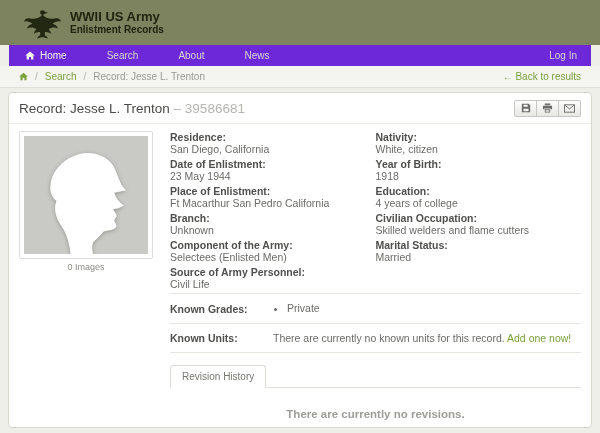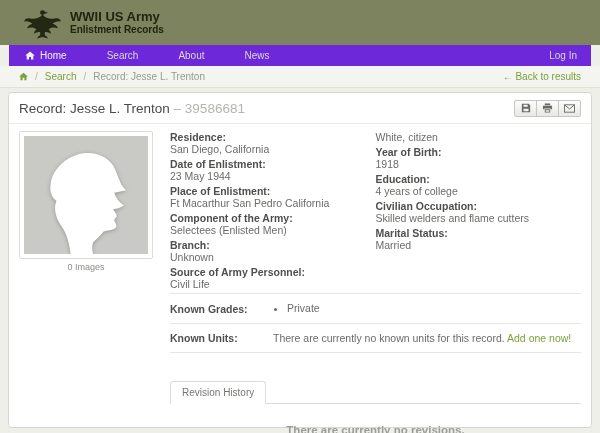--- a/index.html
+++ b/index.html
@@ -72,21 +72,21 @@
   .divider { border:0; border-top:1px solid #e7e7e2; margin:0; }
 
   .kv-row { display:flex; align-items:center; padding:8px 0; font-size:10.5px; }
   .kv-label { width:103px; flex:none; font-weight:bold; color:#4f4f4d; }
   .grades-list { margin:0; padding-left:14px; color:#6b6b68; }
   .grades-list li { font-size:10.5px; line-height:13px; }
   .kv-value { color:#6b6b68; }
   .add-link { color:#7aa13c; text-decoration:none; cursor:pointer; }
 
   
-  .tabs { margin-top:28px; border-bottom:1px solid #ddddd8; }
+  .tabs { margin-top:12px; border-bottom:1px solid #ddddd8; }
   .tab-active { display:inline-block; padding:5px 11px; font-size:10px; color:#767672;
     background:#fff; border:1px solid #ddddd8; border-bottom:1px solid #fff;
     border-radius:3px 3px 0 0; margin-bottom:-1px; cursor:pointer; }
   .tab-content { padding-top:16px; text-align:center; }
   .no-revisions { font-size:11.5px; font-weight:bold; color:#9d9d99; }
 
   .icon svg { display:block; }
 </style>
 </head>
 <body>
@@ -208,34 +208,35 @@
             </div>
             <div class="field">
               <div class="field-label">Date of Enlistment:</div>
               <div class="field-value">23 May 1944</div>
             </div>
             <div class="field">
               <div class="field-label">Place of Enlistment:</div>
               <div class="field-value">Ft Macarthur San Pedro California</div>
             </div>
             <div class="field">
+              <div class="field-label">Branch:</div>
+              <div class="field-value">Unknown</div>
+            </div>
+            <div class="field">
               <div class="field-label">Component of the Army:</div>
               <div class="field-value">Selectees (Enlisted Men)</div>
             </div>
             <div class="field">
-              <div class="field-label">Branch:</div>
-              <div class="field-value">Unknown</div>
-            </div>
-            <div class="field">
               <div class="field-label">Source of Army Personnel:</div>
               <div class="field-value">Civil Life</div>
             </div>
           </div>
           <div class="fields-col">
             <div class="field">
+              <div class="field-label">Nativity:</div>
               <div class="field-value">White, citizen</div>
             </div>
             <div class="field">
               <div class="field-label">Year of Birth:</div>
               <div class="field-value">1918</div>
             </div>
             <div class="field">
               <div class="field-label">Education:</div>
               <div class="field-value">4 years of college</div>
             </div>

